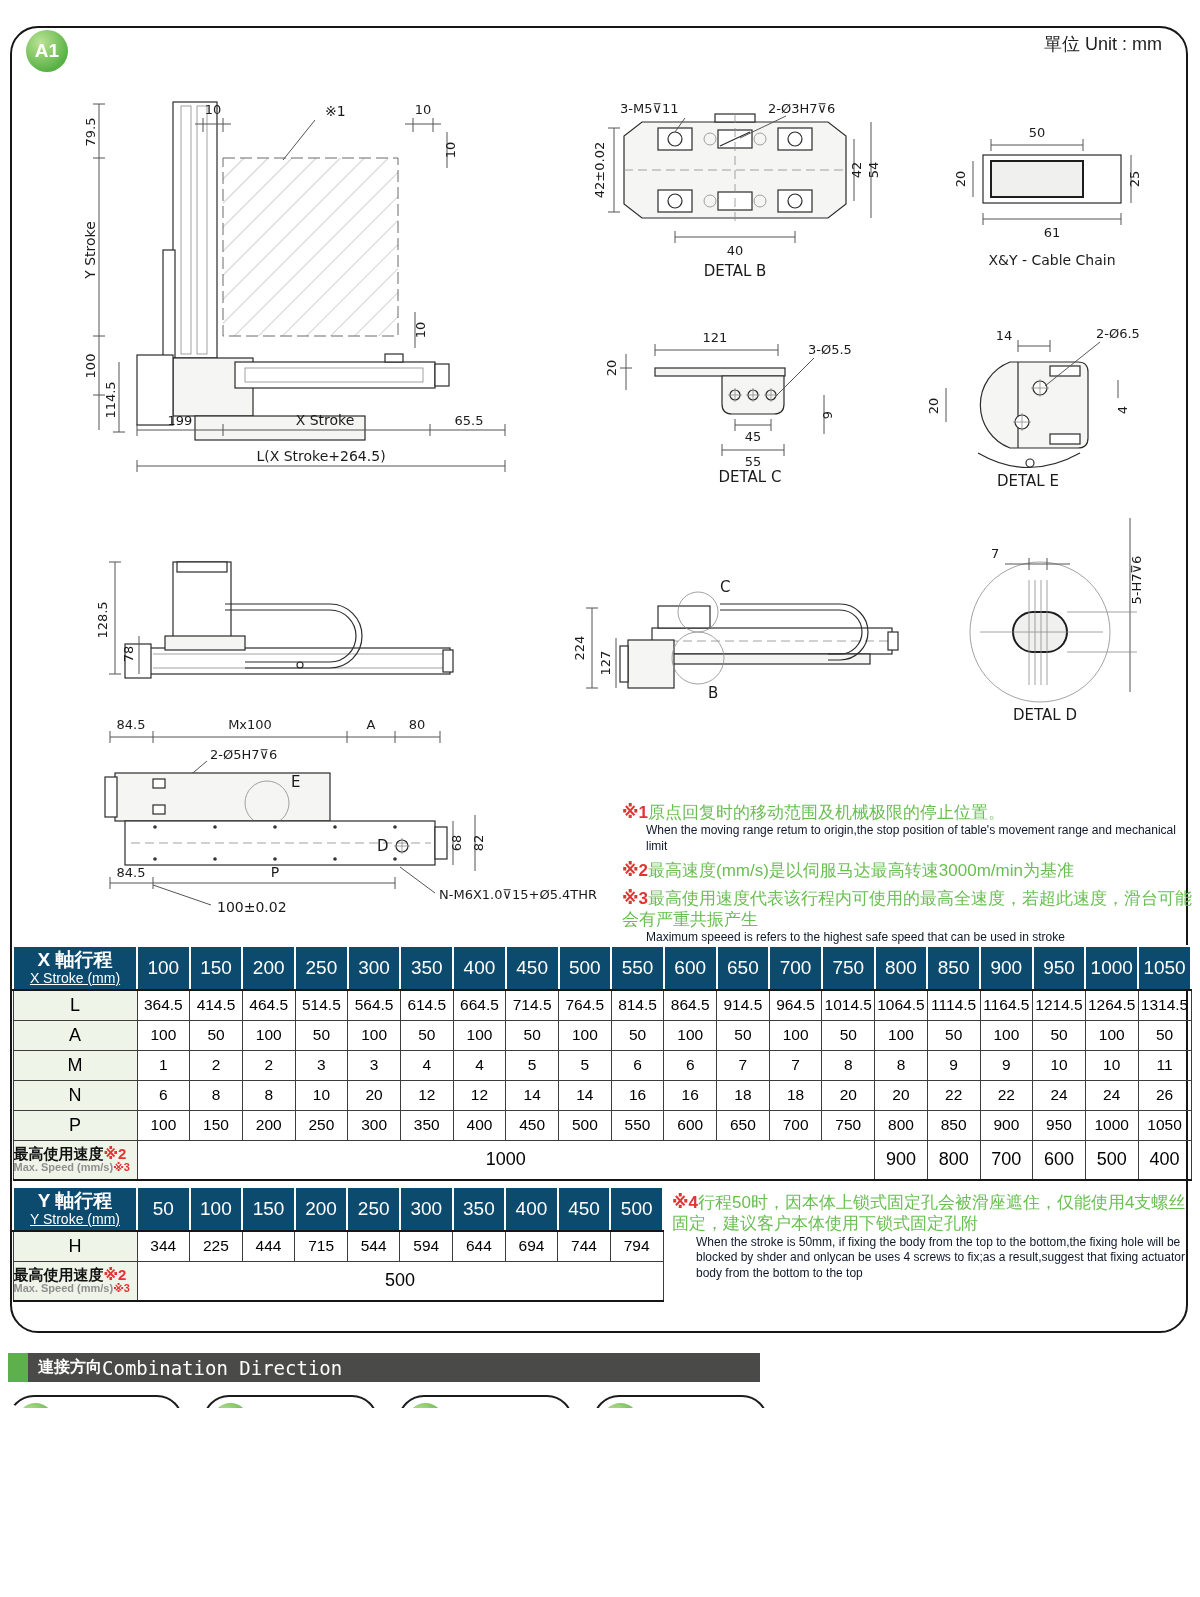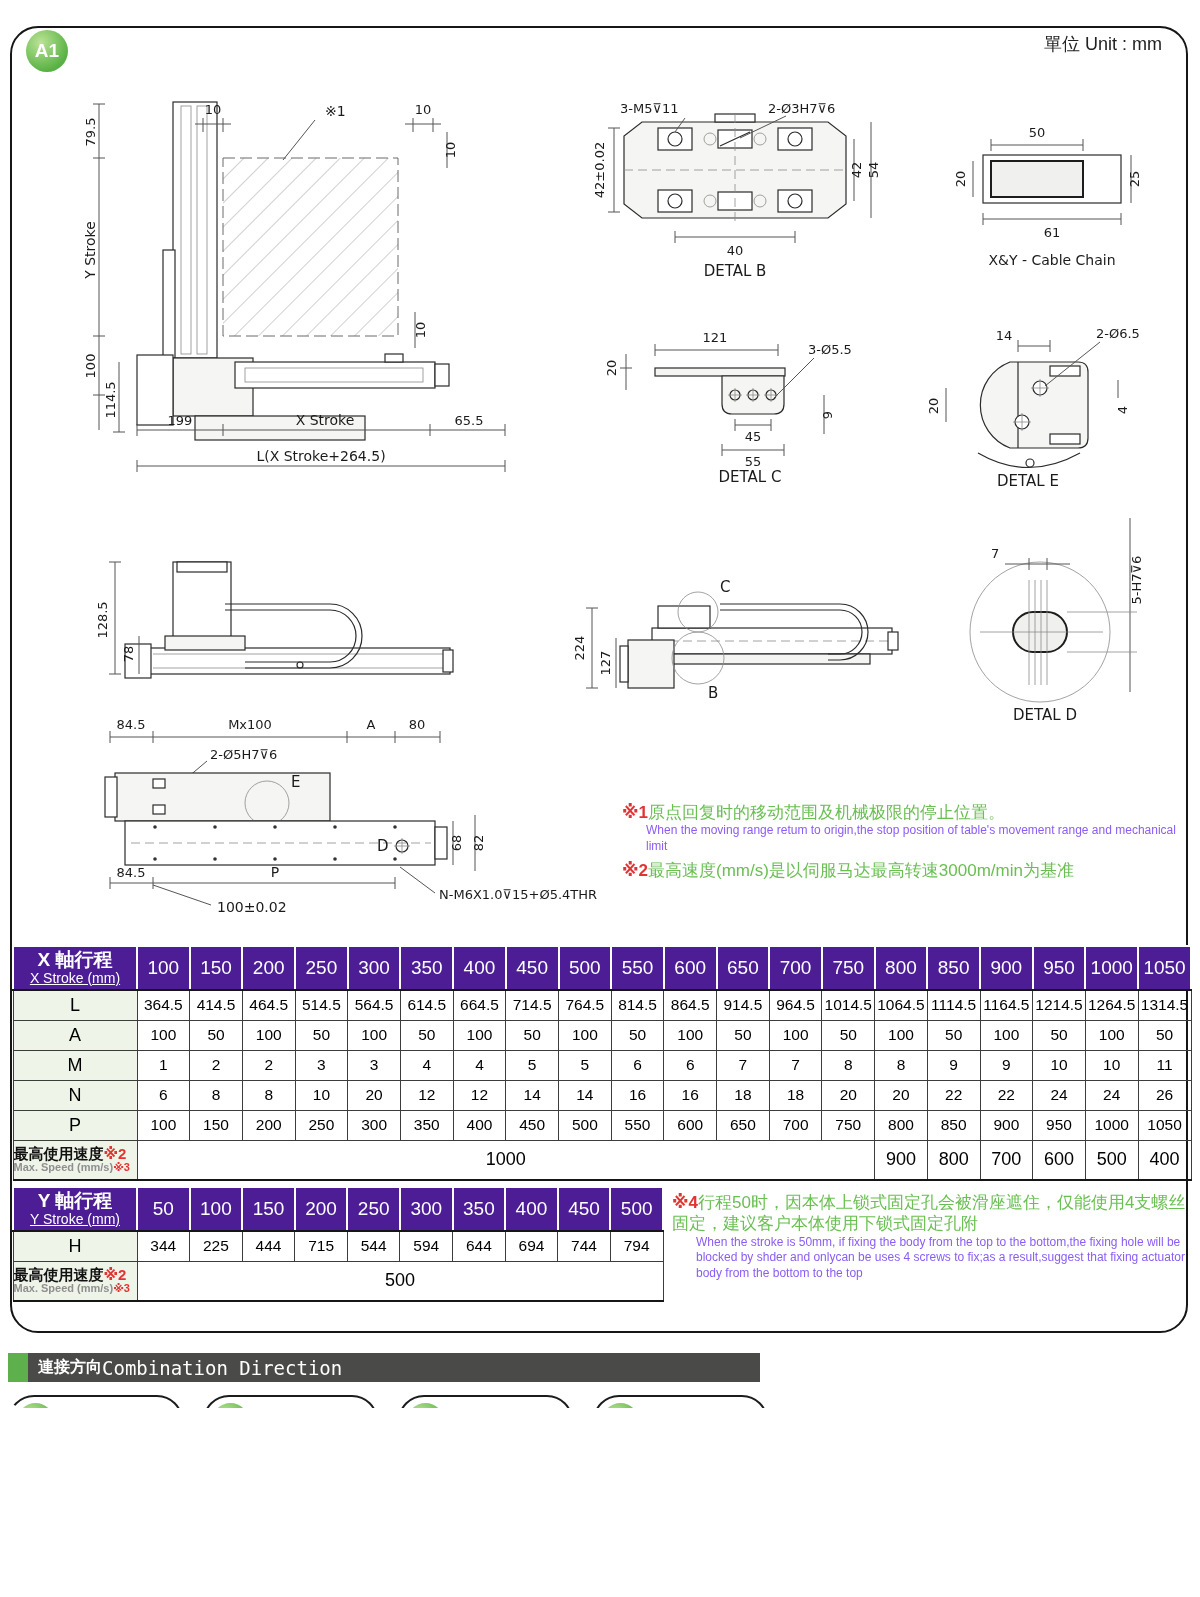--- a/index.html
+++ b/index.html
@@ -21,26 +21,26 @@
   .dim { stroke:#555; stroke-width:1; fill:none; }
   .thin { stroke:#8a8a8a; stroke-width:0.8; fill:none; }
   .dash { stroke-dasharray:9 5; }
   .red { color:#e23333; }
   .redt { fill:#e23333; }
   
   .notes { position:absolute; left:622px; top:802px; width:570px; }
   .note { margin-bottom:6px; }
   .note-zh { color:#6abf52; font-size:17px; line-height:1.25; }
   .note-zh .nmark { color:#e23333; font-weight:bold; }
-  .note-en { color:#8b5cf6; font-size:12px; line-height:1.3; margin-left:24px; }
+  .note-en { color:#0f172a; font-size:12px; line-height:1.3; margin-left:24px; }
   
   .tblwrap { position:absolute; }
   table.gt { border-collapse:collapse; width:100%; table-layout:fixed; }
   table.gt th, table.gt td { text-align:center; vertical-align:middle; white-space:nowrap; overflow:hidden; }
-  table.gt thead th { background:#4c1d95; color:#fff; border:2px solid #fff; border-bottom:2px solid #161616; height:44px; font-weight:normal; }
+  table.gt thead th { background:#0c4a6e; color:#fff; border:2px solid #fff; border-bottom:2px solid #161616; height:44px; font-weight:normal; }
   table.gt thead th.hlabel { line-height:1.1; }
   .hzh { font-size:19px; font-weight:bold; }
   .hen { font-size:14px;text-decoration:underline; }
   .hval { font-size:19px; }
   table.gt tbody th, table.gt tbody td { border:1px solid #3c3c3c; }
   table.gt tbody th.rlabel { background:#eef4e8; font-size:18px; font-weight:normal; height:30px; }
   table.gt tbody td { font-size:15.5px; height:30px; }
   table.gt tbody tr.speed td { font-size:18px; height:40px; }
   table.gt tbody th.slabel { background:#eef4e8; text-align:left; line-height:1.05; }
   .sl-zh { font-size:15px; color:#111; }
@@ -363,20 +363,24 @@
   </svg>
 
   <div class="notes">
     <div class="note">
       <div class="note-zh"><span class="nmark">※1</span><span>原点回复时的移动范围及机械极限的停止位置。</span></div>
       <div class="note-en">When the moving range retum to origin,the stop position of table's movement range and mechanical limit</div>
     </div>
     <div class="note">
       <div class="note-zh"><span class="nmark">※2</span><span>最高速度(mm/s)是以伺服马达最高转速3000m/min为基准</span></div>
     </div>
+    <div class="note">
+      <div class="note-zh"><span class="nmark">※3</span><span>最高使用速度代表该行程内可使用的最高全速度，若超此速度，滑台可能会有严重共振产生</span></div>
+      <div class="note-en">Maximum speeed is refers to the highest safe speed that can be used in stroke</div>
+    </div>
   </div>
 
   <div class="tblwrap" style="left:12px;top:945px;width:1180px">
     <table class="gt">
       <colgroup>
           <col style="width:124px">
         </colgroup>
       <thead>
         <tr>
           <th class="hlabel">

